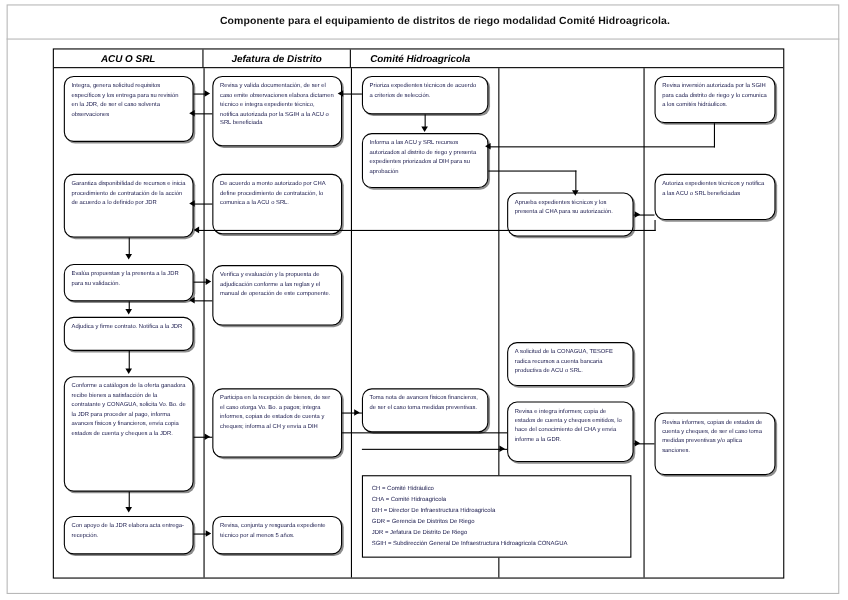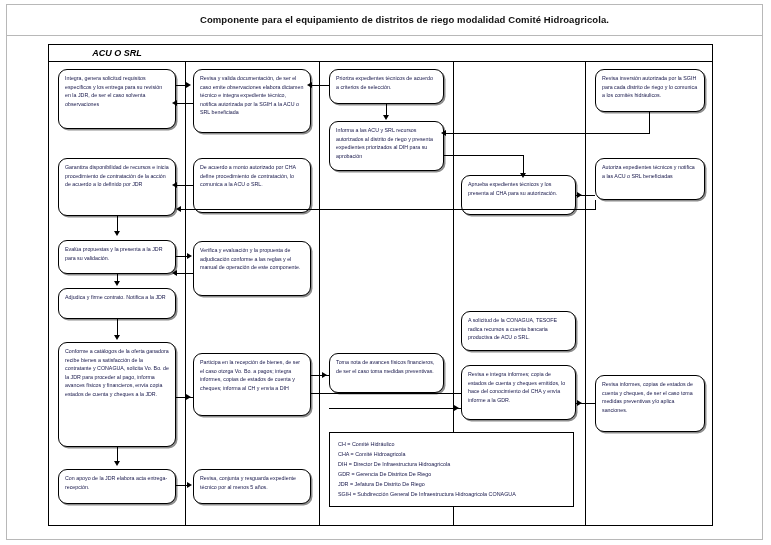--- a/index.html
+++ b/index.html
@@ -80,20 +80,22 @@
   <div class="doc-frame"></div>
 
   <div class="title-bar">
     <div class="title-text">Componente para el equipamiento de distritos de riego modalidad Comité Hidroagricola.</div>
   </div>
 
   <div class="chart">
 
     <div class="head-row">
       <div class="head-cell" style="width:136px;">ACU O SRL</div>
+      <div class="head-cell" style="width:134px;">Jefatura de Distrito</div>
+      <div class="head-cell" style="width:126px;">Comité Hidroagricola</div>
     </div>
 
     <div class="col-sep" style="left:136px;"></div>
     <div class="col-sep" style="left:270px;"></div>
     <div class="col-sep" style="left:404px;"></div>
     <div class="col-sep" style="left:536px;"></div>
 
     <div class="box" style="left:9px;top:24px;width:118px;height:60px;">
       <span>Integra, genera solicitud requisitos específicos y los entrega para su revisión en la JDR, de ser el caso solventa observaciones</span>
     </div>

